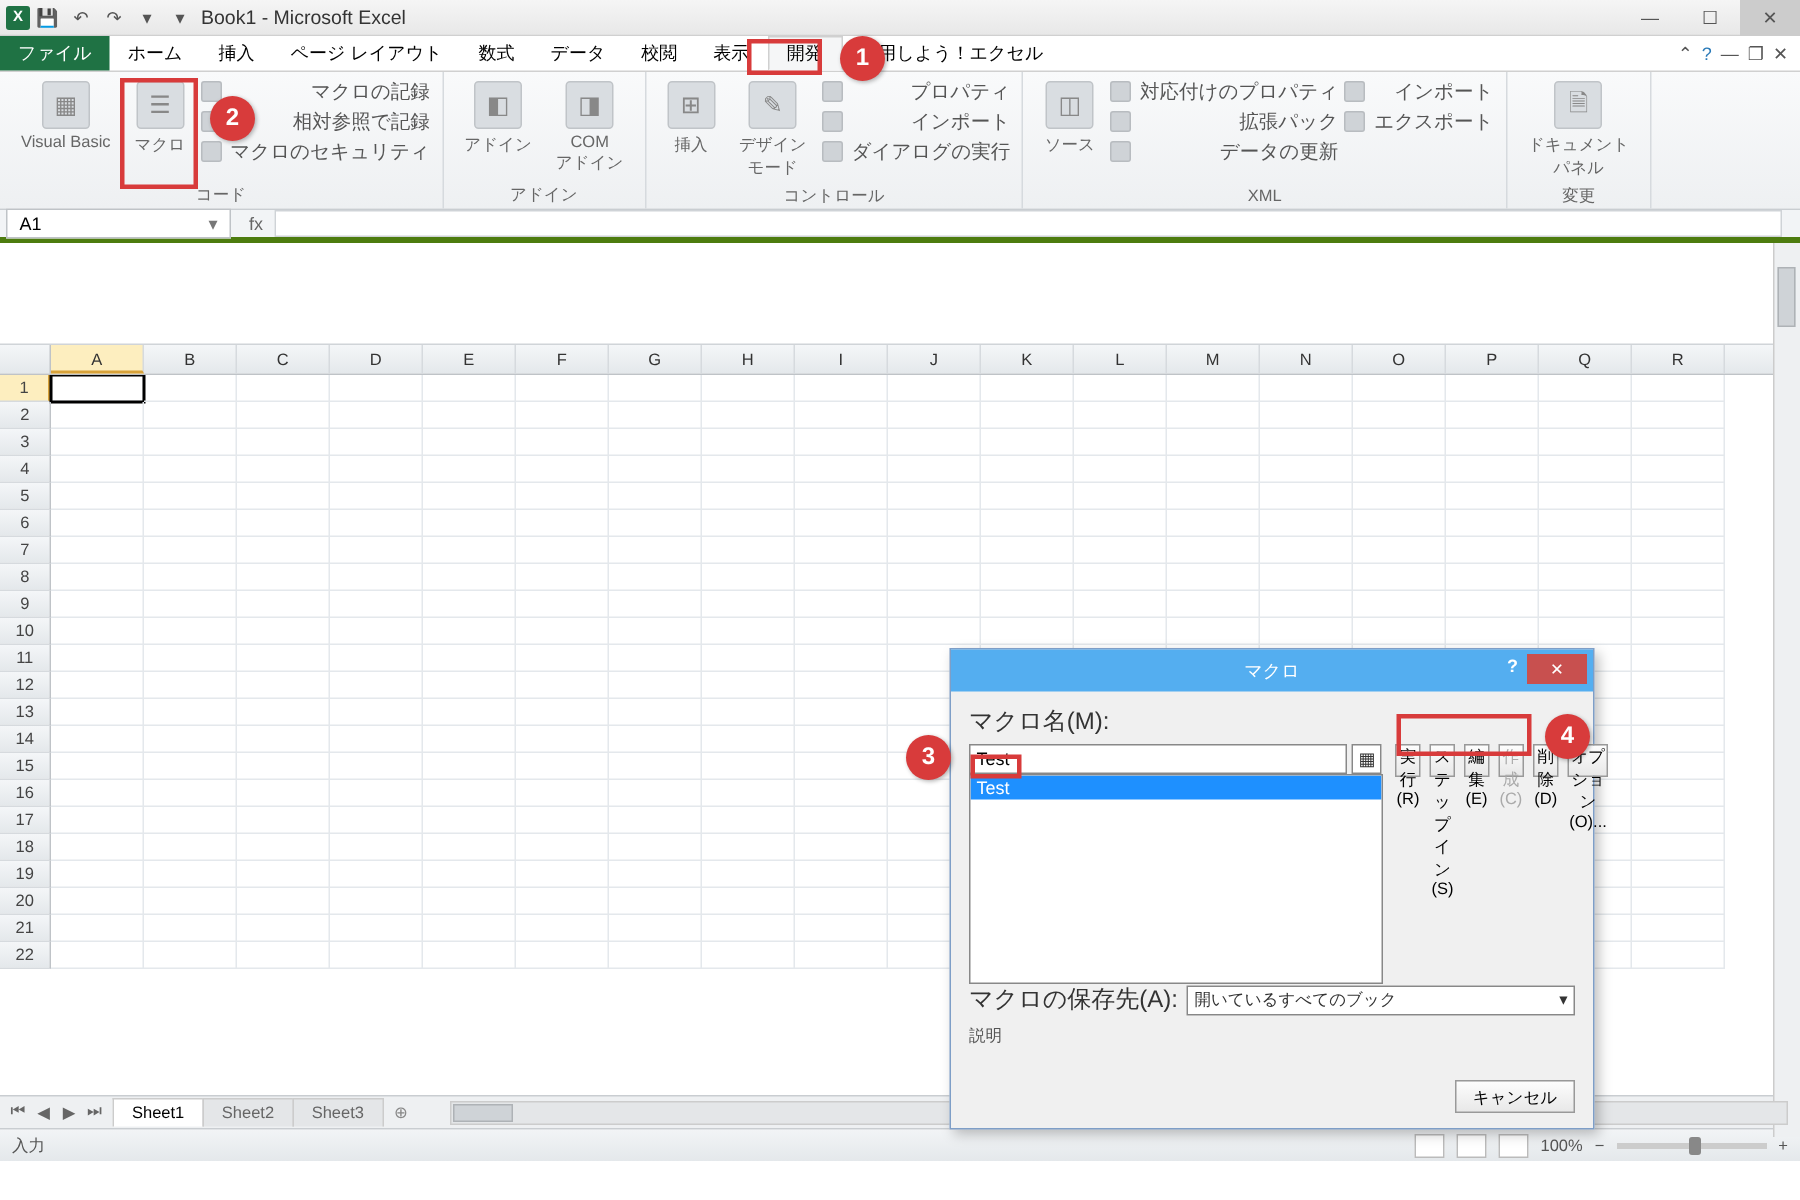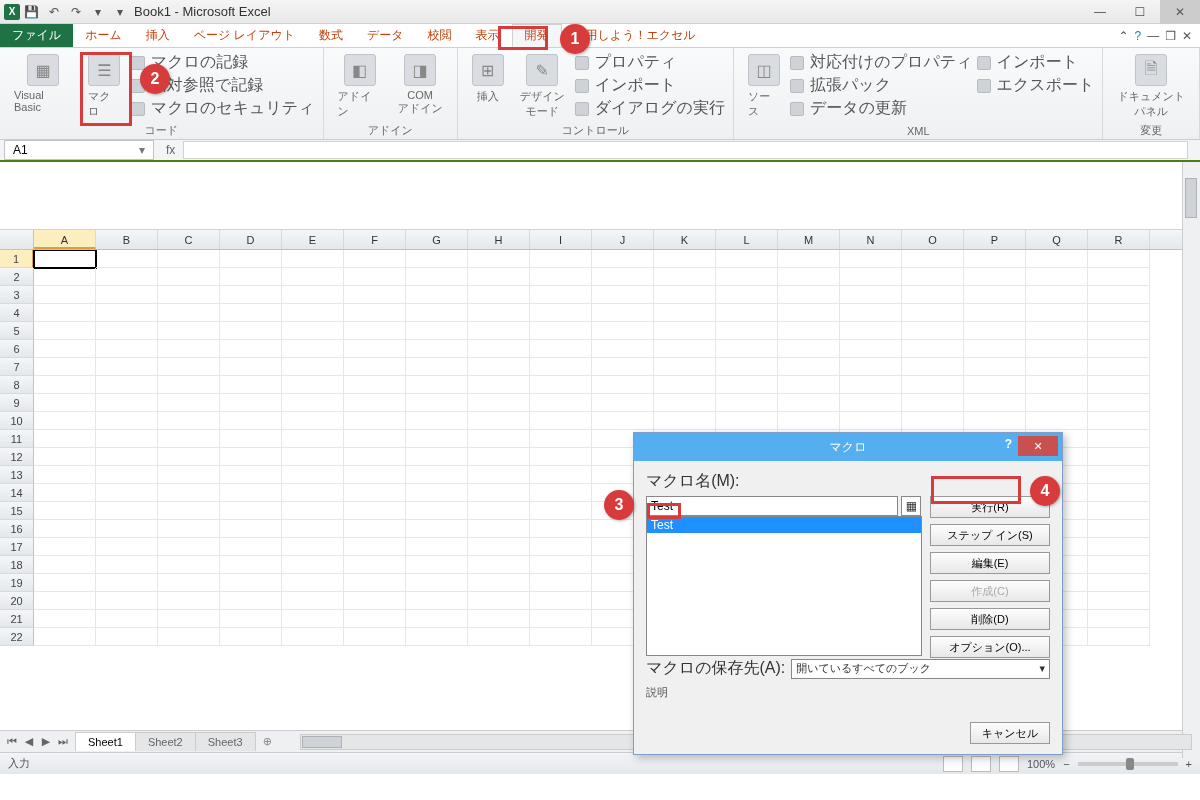--- a/index.html
+++ b/index.html
@@ -10,38 +10,38 @@
   .qat { display: flex; align-items: center; gap: 2px; padding: 0 4px; }
   .qat-btn { width: 20px; height: 18px; display:flex; align-items:center; justify-content:center; color:#555; }
   .excel-icon { width:16px; height:16px; background:#1f7244; color:#fff; display:flex;align-items:center;justify-content:center; font-size:10px; font-weight:bold; border-radius:2px; }
   .title-text { flex:1; text-align:left; font-size:13px; color:#333; }
   .win-controls { display:flex; gap:0; }
   .win-btn { width:40px; height:24px; display:flex;align-items:center;justify-content:center; color:#555; }
   .win-btn.close { background:#ccc; }
 
   
   .ribbon-tabs { height: 24px; background:#fff; display:flex; align-items:stretch; border-bottom:1px solid #d0d0d0; position:relative; }
-  .ribbon-tab { padding:4px 12px; font-size:12px; color:#c2410c; cursor:pointer; display:flex; align-items:center; }
+  .ribbon-tab { padding:4px 12px; font-size:12px; color:#000000; cursor:pointer; display:flex; align-items:center; }
   .ribbon-tab.file { background:#1f7244; color:#fff; }
   .ribbon-tab.active { border:1px solid #d0d0d0; border-bottom:1px solid #f5f6f7; background:#f5f6f7; }
   .ribbon-help { margin-left:auto; display:flex; gap:6px; padding-right:8px; align-items:center; color:#555; }
 
   
   .ribbon-body { height:92px; background:linear-gradient(#f9fafb,#eef0f2); border-bottom:1px solid #c9cdd1; display:flex; }
   .ribbon-group { border-right:1px solid #d6dade; padding:4px 8px 2px; display:flex; flex-direction:column; }
   .group-content { flex:1; display:flex; gap:4px; align-items:flex-start; }
   .group-label { text-align:center; font-size:11px; color:#666; padding-top:2px; }
   .big-btn { display:flex; flex-direction:column; align-items:center; gap:3px; padding:2px 6px; color:#666; font-size:11px; }
   .big-btn .ico { width:32px; height:32px; background:#d9dde1; border:1px solid #c0c4c8; border-radius:3px; display:flex;align-items:center;justify-content:center; font-size:16px; color:#888; }
   .sm-list { display:flex; flex-direction:column; gap:2px; }
-  .sm-item { display:flex; align-items:center; gap:6px; font-size:16px; color:#555; white-space:nowrap; }
+  .sm-item { display:flex; align-items:center; gap:6px; font-size:13px; color:#555; white-space:nowrap;justify-content:space-between; }
   .sm-item .sico { width:14px; height:14px; background:#cfd3d7; border:1px solid #b8bcc0; border-radius:2px; }
 
   
-  .formula-area { display:flex; align-items:center; height:22px; border-bottom:2px solid #4d7c0f; background:#f2f4f6; }
+  .formula-area { display:flex; align-items:center; height:22px; border-bottom:4px solid #4d7c0f; background:#f2f4f6; }
   .name-box { width:150px; border:1px solid #bfc3c7; background:#fff; padding:2px 8px; margin:0 4px; display:flex; align-items:center; font-size:12px; }
   .nb-arrow { margin-left:auto; color:#777; }
   .fx-lbl { color:#666; padding:0 8px; }
   .fx-input { flex:1; border:1px solid #cfd3d7; background:#fff; height:18px; margin-right:12px; }
 
   
   .top-spacer { height: 68px; background:#fff; border-bottom:1px solid #d0d4d8;}
 
   
   .grid-wrapper { height: 500px; overflow:hidden; position:relative; }
@@ -74,21 +74,21 @@
   .zoom-slider::after{content:""; position:absolute; left:48px; top:-4px; width:8px; height:12px; background:#888; border-radius:2px;}
 
   
   .dialog { position:absolute; left:633px; top:432px; width:430px; background:#f0f0f0; border:1px solid #7e9ec7; box-shadow:3px 3px 8px rgba(0,0,0,0.25); }
   .dlg-title { height:28px; background:#54aef0; display:flex; align-items:center; justify-content:center; color:#fff; font-size:12px; position:relative; }
   .dlg-close { position:absolute; right:4px; top:3px; width:40px; height:20px; background:#c8504f; color:#fff; display:flex;align-items:center;justify-content:center; font-size:11px;}
   .dlg-help { position:absolute; right:50px; top:4px; color:#fff; font-weight:bold;}
   .dlg-body { padding:10px 12px 12px; font-size:12px; color:#333;}
   .dlg-row { display:flex; gap:8px; }
   .dlg-left { flex:1; }
-  .dlg-right { width:120px; display:flex; flex-direction:column; gap:6px; }
+  .dlg-right { width:120px; display:flex; gap:6px; }
   .dlg-btn { height:22px; border:1px solid #999; background:linear-gradient(#fdfdfd,#e8e8e8); font-size:11px; cursor:pointer; }
   .dlg-btn.disabled{ color:#aaa; }
   .macro-name-input { width:calc(100% - 24px); height:20px; border:1px solid #888; padding:0 4px; font-size:12px; display:inline-block; vertical-align:top;}
   .ref-btn{ width:20px; height:20px; border:1px solid #888; display:inline-flex;align-items:center;justify-content:center; vertical-align:top; background:#fff;}
   .macro-list { height:140px; border:1px solid #888; background:#fff; margin-top:0; overflow:auto; }
   .macro-list-item { padding:1px 4px; font-size:12px; }
   .macro-list-item.sel { background:#1e90ff; color:#fff; }
   .dlg-label { font-size:16px; color:#333; }
   .storage-row{ display:flex; align-items:center; gap:6px; }
   .storage-select{ flex:1; height:20px; border:1px solid #888; background:#fff; padding:0 4px; font-size:11px; display:flex; align-items:center; justify-content:space-between;}

